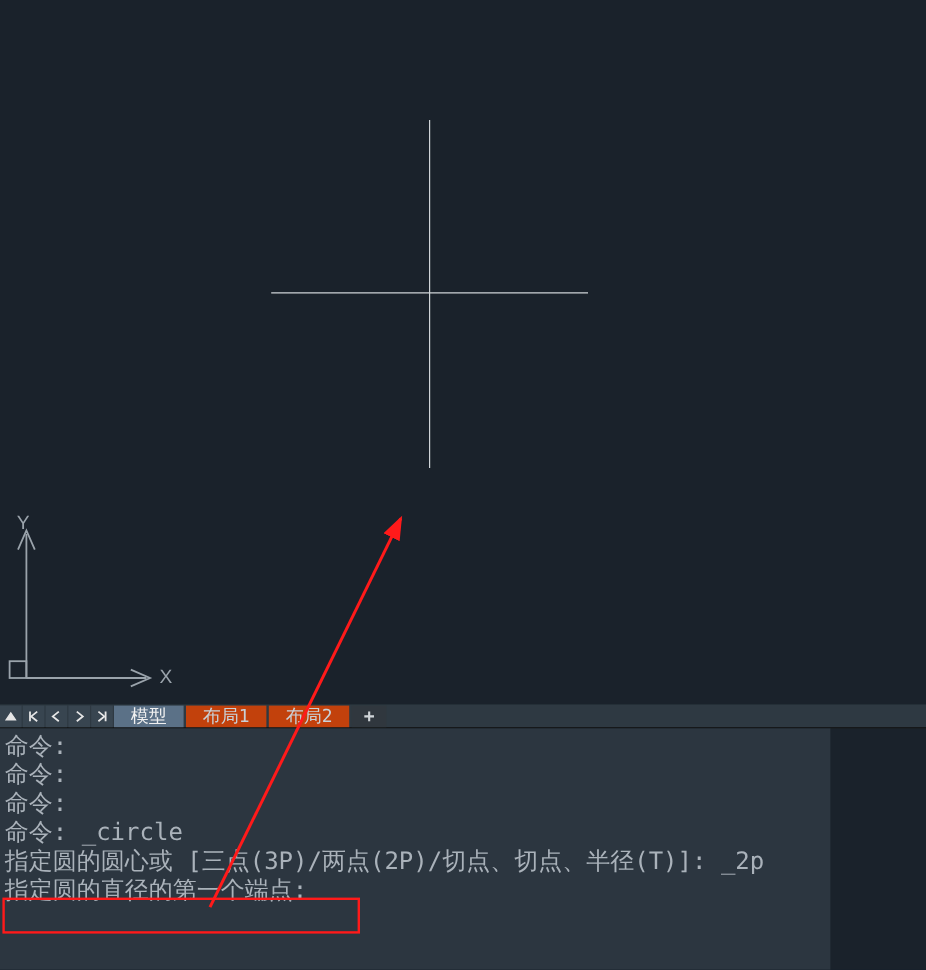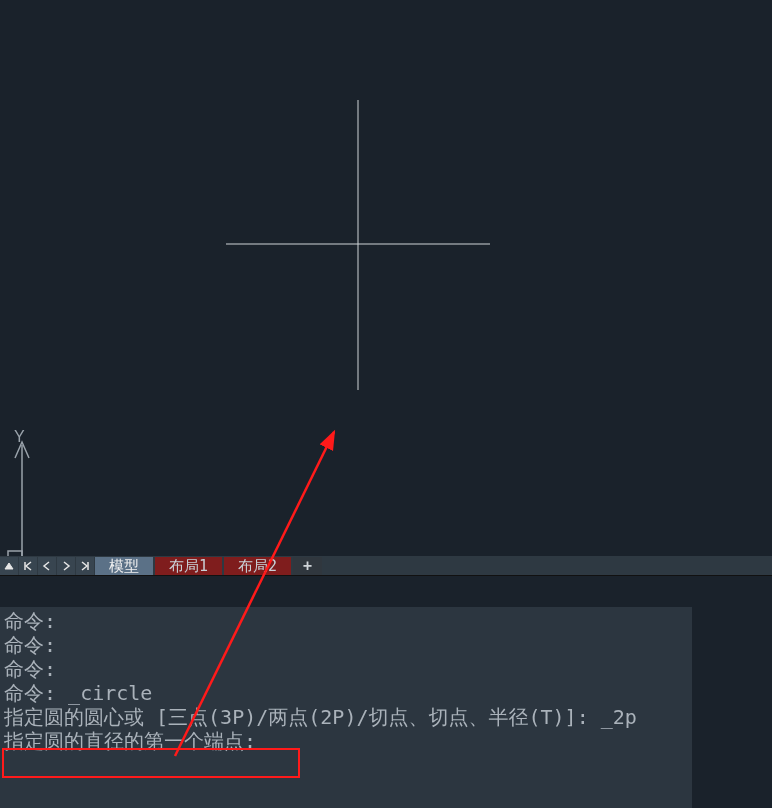--- a/index.html
+++ b/index.html
@@ -21,38 +21,38 @@
     fill: none;
   }
   .ucs-label {
     position: absolute;
     color: #9aa3ab;
     font-size: 16px;
     font-family: Arial, sans-serif;
   }
   .tabbar {
     position: absolute;
-    left: 0; top: 556px; width: 772px; height: 20px;
+    left: 0; top: 587px; width: 772px; height: 20px;
     background: #2e3942;
     display: flex;
     border-bottom: 1px solid #111;
   }
   .nav-btn {
     width: 18px; height: 18px;
     margin: 1px 1px 1px 0;
     background: #384550;
     display: flex; align-items: center; justify-content: center;
     cursor: pointer;
   }
   .nav-btn svg { stroke: #e6e6e6; fill: #e6e6e6; }
   .tab {
     height: 18px;
     padding: 0 14px;
     margin: 1px 2px 1px 0;
-    background: #7f1d1d;
+    background: #c2410c;
     color: #c9d0d6;
     font-size: 15px;
     line-height: 18px;
     cursor: pointer;
     white-space: nowrap;
   }
   .tab.active {
     background: #5b7187;
     color: #f0f0f0;
   }

